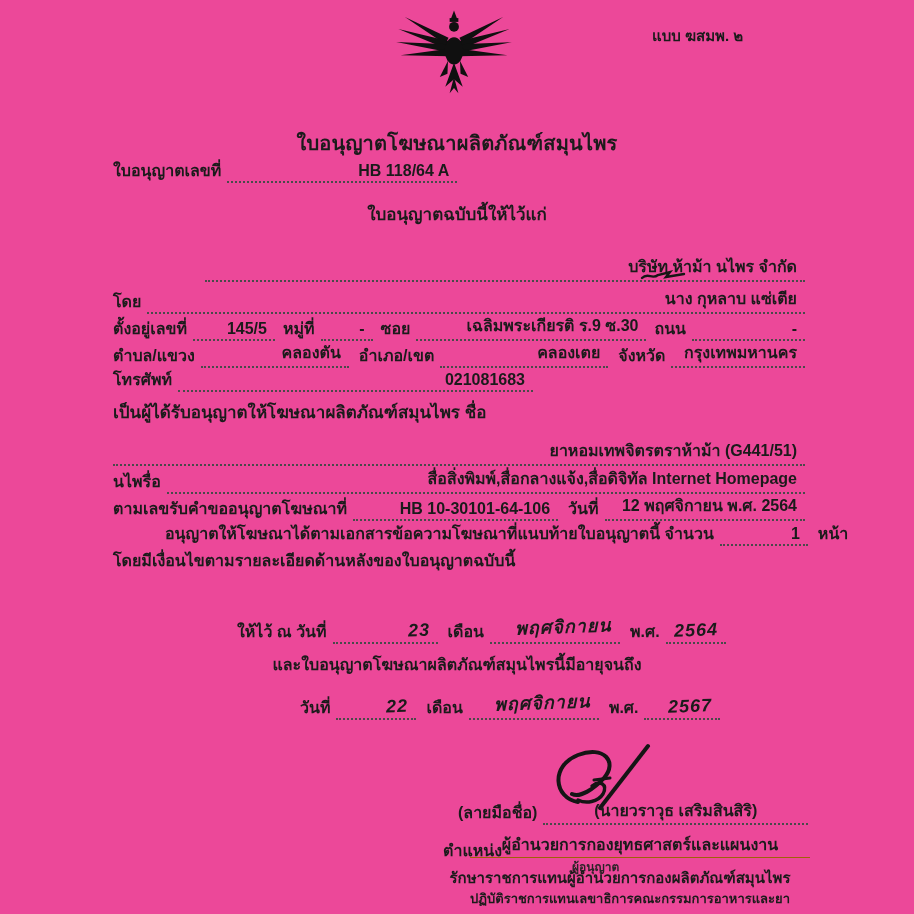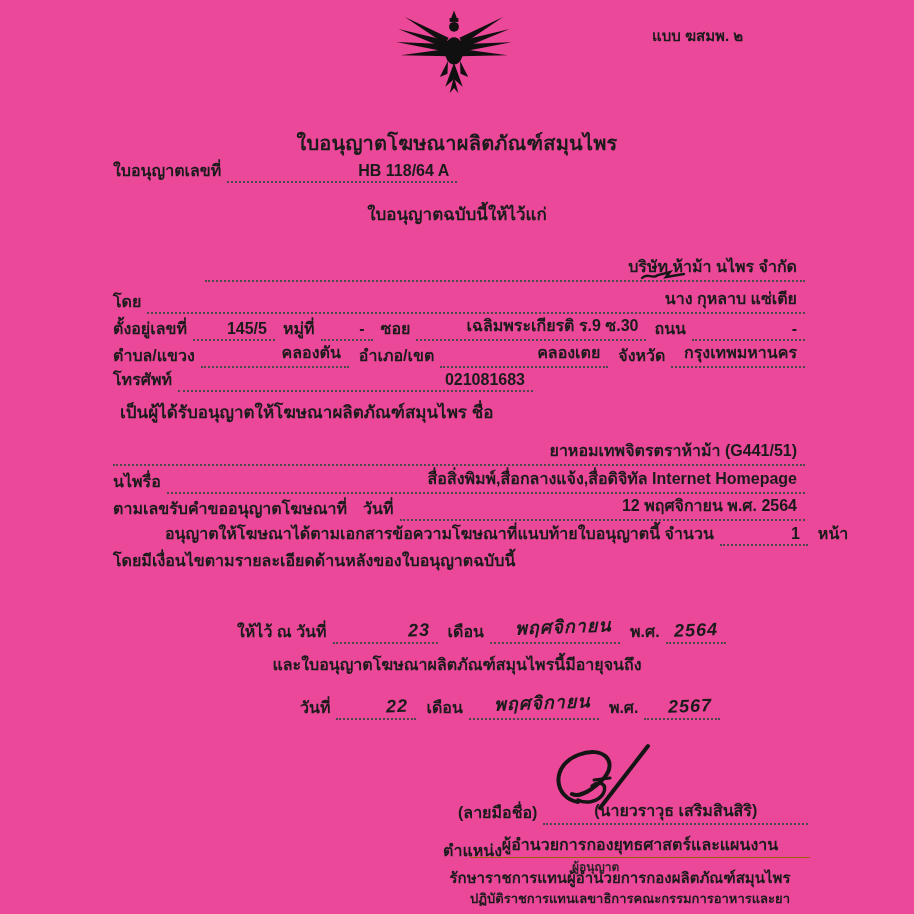--- a/index.html
+++ b/index.html
@@ -114,33 +114,34 @@
     <span class="val" style="min-width:168px;">คลองเตย</span>
     <span class="lbl" style="padding-left:10px;">จังหวัด</span>
     <span class="val grow">กรุงเทพมหานคร</span>
   </div>
 
   <div class="row" style="left:113px; top:367px; width:420px;">
     <span class="lbl">โทรศัพท์</span>
     <span class="val grow">021081683</span>
   </div>
 
-  <div class="abs heading2" style="left:113px; top:398px;margin-left:7px;">เป็นผู้ได้รับอนุญาตให้โฆษณาผลิตภัณฑ์สมุนไพร ชื่อ</div>
+  <div class="abs heading2" style="left:113px; top:398px;">เป็นผู้ได้รับอนุญาตให้โฆษณาผลิตภัณฑ์สมุนไพร ชื่อ</div>
 
   <div class="row" style="left:113px; top:438px; width:692px;">
     <span class="val grow">ยาหอมเทพจิตรตราห้าม้า (G441/51)</span>
   </div>
 
   <div class="row" style="left:113px; top:466px; width:692px;">
     <span class="lbl">นไพรื่อ</span>
     <span class="val grow">สื่อสิ่งพิมพ์,สื่อกลางแจ้ง,สื่อดิจิทัล Internet Homepage</span>
   </div>
 
   <div class="row" style="left:113px; top:493px; width:692px;">
     <span class="lbl">ตามเลขรับคำขออนุญาตโฆษณาที่</span>
+    <span class="val" style="min-width:205px;">HB 10-30101-64-106</span>
     <span class="lbl" style="padding-left:10px;">วันที่</span>
     <span class="val grow">12  พฤศจิกายน  พ.ศ. 2564</span>
   </div>
 
   <div class="row" style="left:165px; top:521px; width:640px;">
     <span class="lbl">อนุญาตให้โฆษณาได้ตามเอกสารข้อความโฆษณาที่แนบท้ายใบอนุญาตนี้ จำนวน</span>
     <span class="val" style="min-width:88px;">1</span>
     <span class="lbl" style="padding-left:10px;">หน้า</span>
   </div>
 

